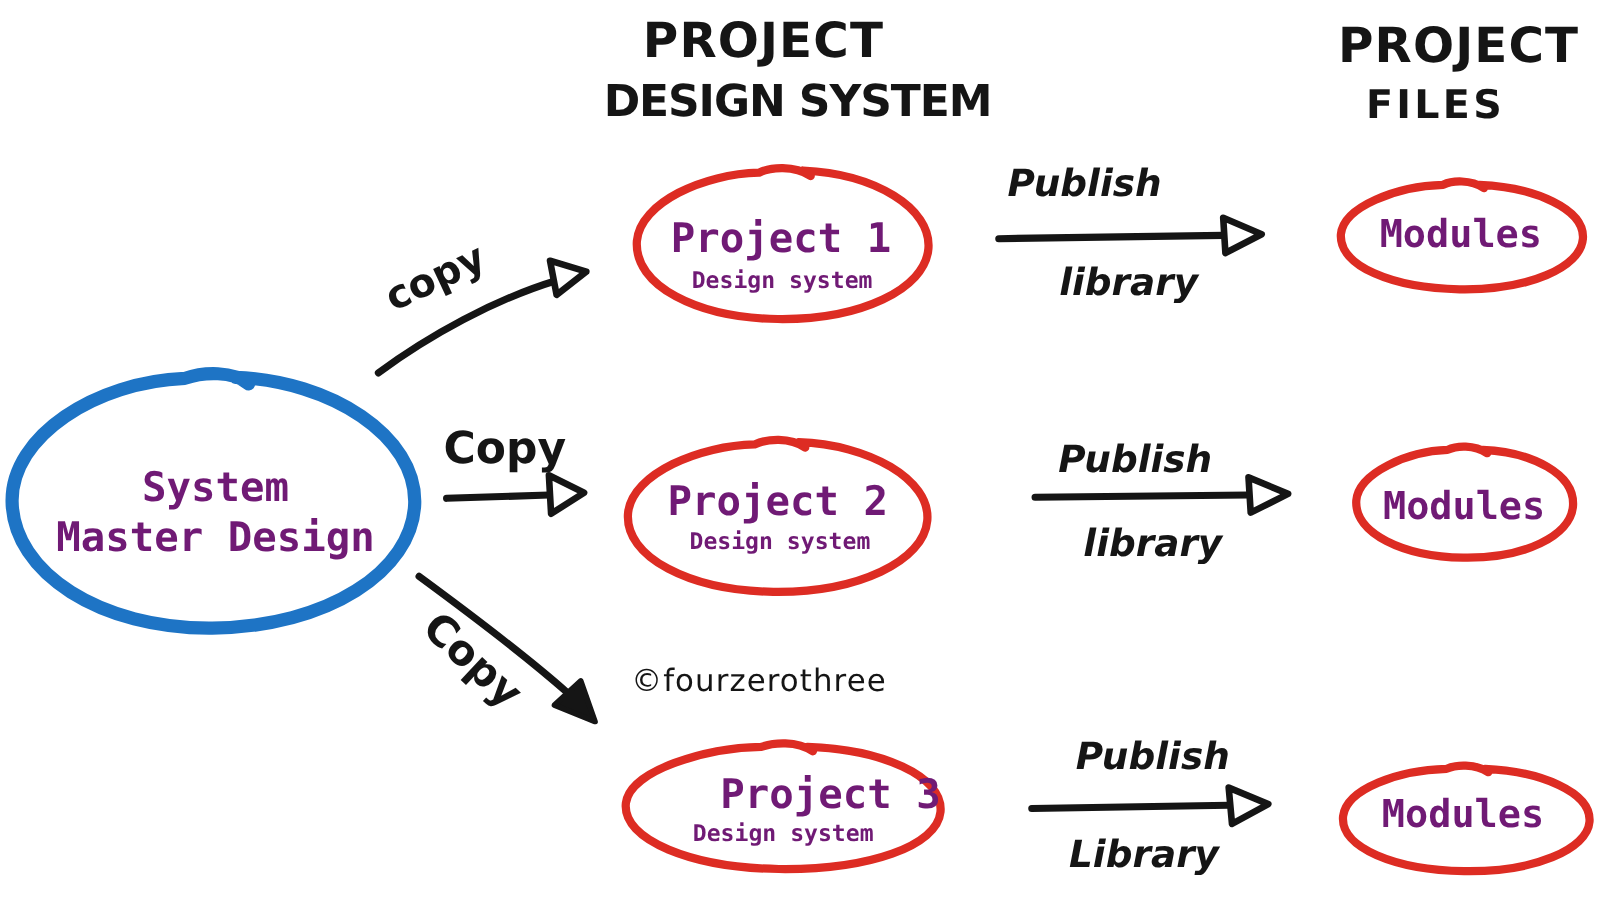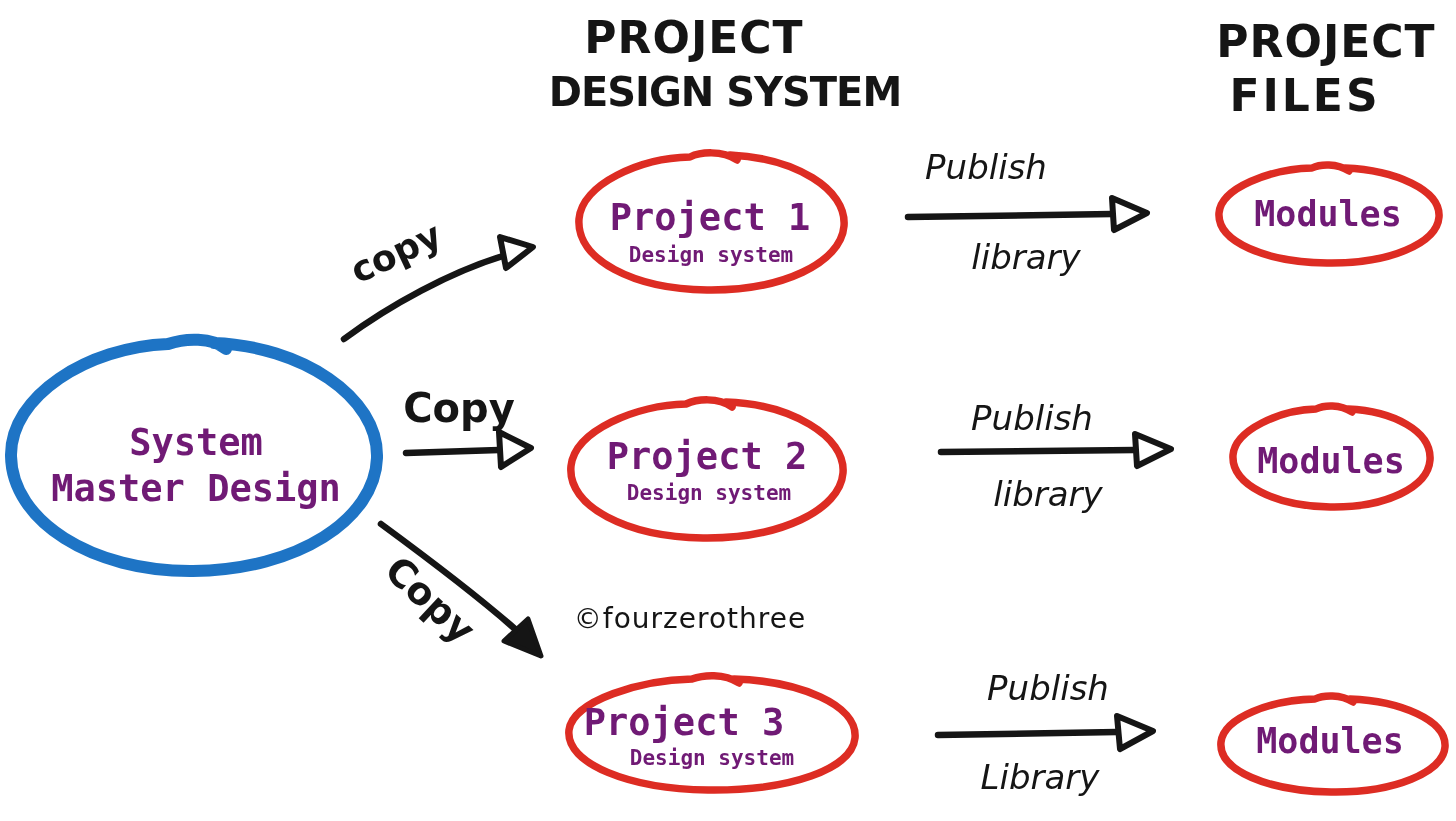--- a/index.html
+++ b/index.html
@@ -15,34 +15,34 @@
   }
   
   .stroke-master{fill:none;stroke:var(--master-stroke,#1E74C5);stroke-width:12;stroke-linecap:round;stroke-linejoin:round;}
   .stroke-node{fill:none;stroke:var(--node-stroke,#DD2C23);stroke-width:7.5;stroke-linecap:round;stroke-linejoin:round;}
   .stroke-ink{fill:none;stroke:var(--ink,#151515);stroke-width:6.5;stroke-linecap:round;stroke-linejoin:round;}
   .head-hollow{fill:#fff;stroke:var(--ink,#151515);stroke-width:6;stroke-linejoin:round;}
   .head-filled{fill:var(--ink,#151515);stroke:var(--ink,#151515);stroke-width:5;stroke-linejoin:round;}
   
   .marker{font-weight:700;}
   .mono{font-family:"DejaVu Sans Mono",monospace;font-weight:700;color:#701a75;}
-  .script{font-style:italic;font-weight:400;}
+  .script{font-style:italic;font-weight:700;}
   
   .hm1{left:694px;top:38px;font-size:44px;letter-spacing:1px;}
   .hm2{left:725px;top:92px;font-size:40px;letter-spacing:-1px;}
   .hr1{left:1326px;top:42px;font-size:44px;letter-spacing:1px;}
-  .hr2{left:1305px;top:96px;font-size:44px;letter-spacing:3px;}
+  .hr2{left:1305px;top:96px;font-size:36px;letter-spacing:3px;}
   
   .master-text{left:196px;top:466px;text-align:center;font-size:37px;line-height:46px;}
   
   .p1name{left:710px;top:217px;font-size:37px;}
   .p1sub {left:711px;top:255px;font-size:21px;}
   .p2name{left:707px;top:456px;font-size:37px;}
   .p2sub {left:709px;top:493px;font-size:21px;}
-  .p3name{left:684px;top:722px;font-size:37px;}
+  .p3name{left:755px;top:722px;font-size:37px;}
   .p3sub {left:712px;top:758px;font-size:21px;}
   
   .m1{left:1328px;top:214px;font-size:35px;}
   .m2{left:1331px;top:461px;font-size:35px;}
   .m3{left:1330px;top:741px;font-size:35px;}
   
   .copy1{left:396px;top:253px;font-size:36px;transform:translate(-50%,-50%) rotate(-25deg);}
   .copy2{left:459px;top:408px;font-size:40px;}
   .copy3{left:430px;top:600px;font-size:38px;transform:translate(-50%,-50%) rotate(43deg);}
   

